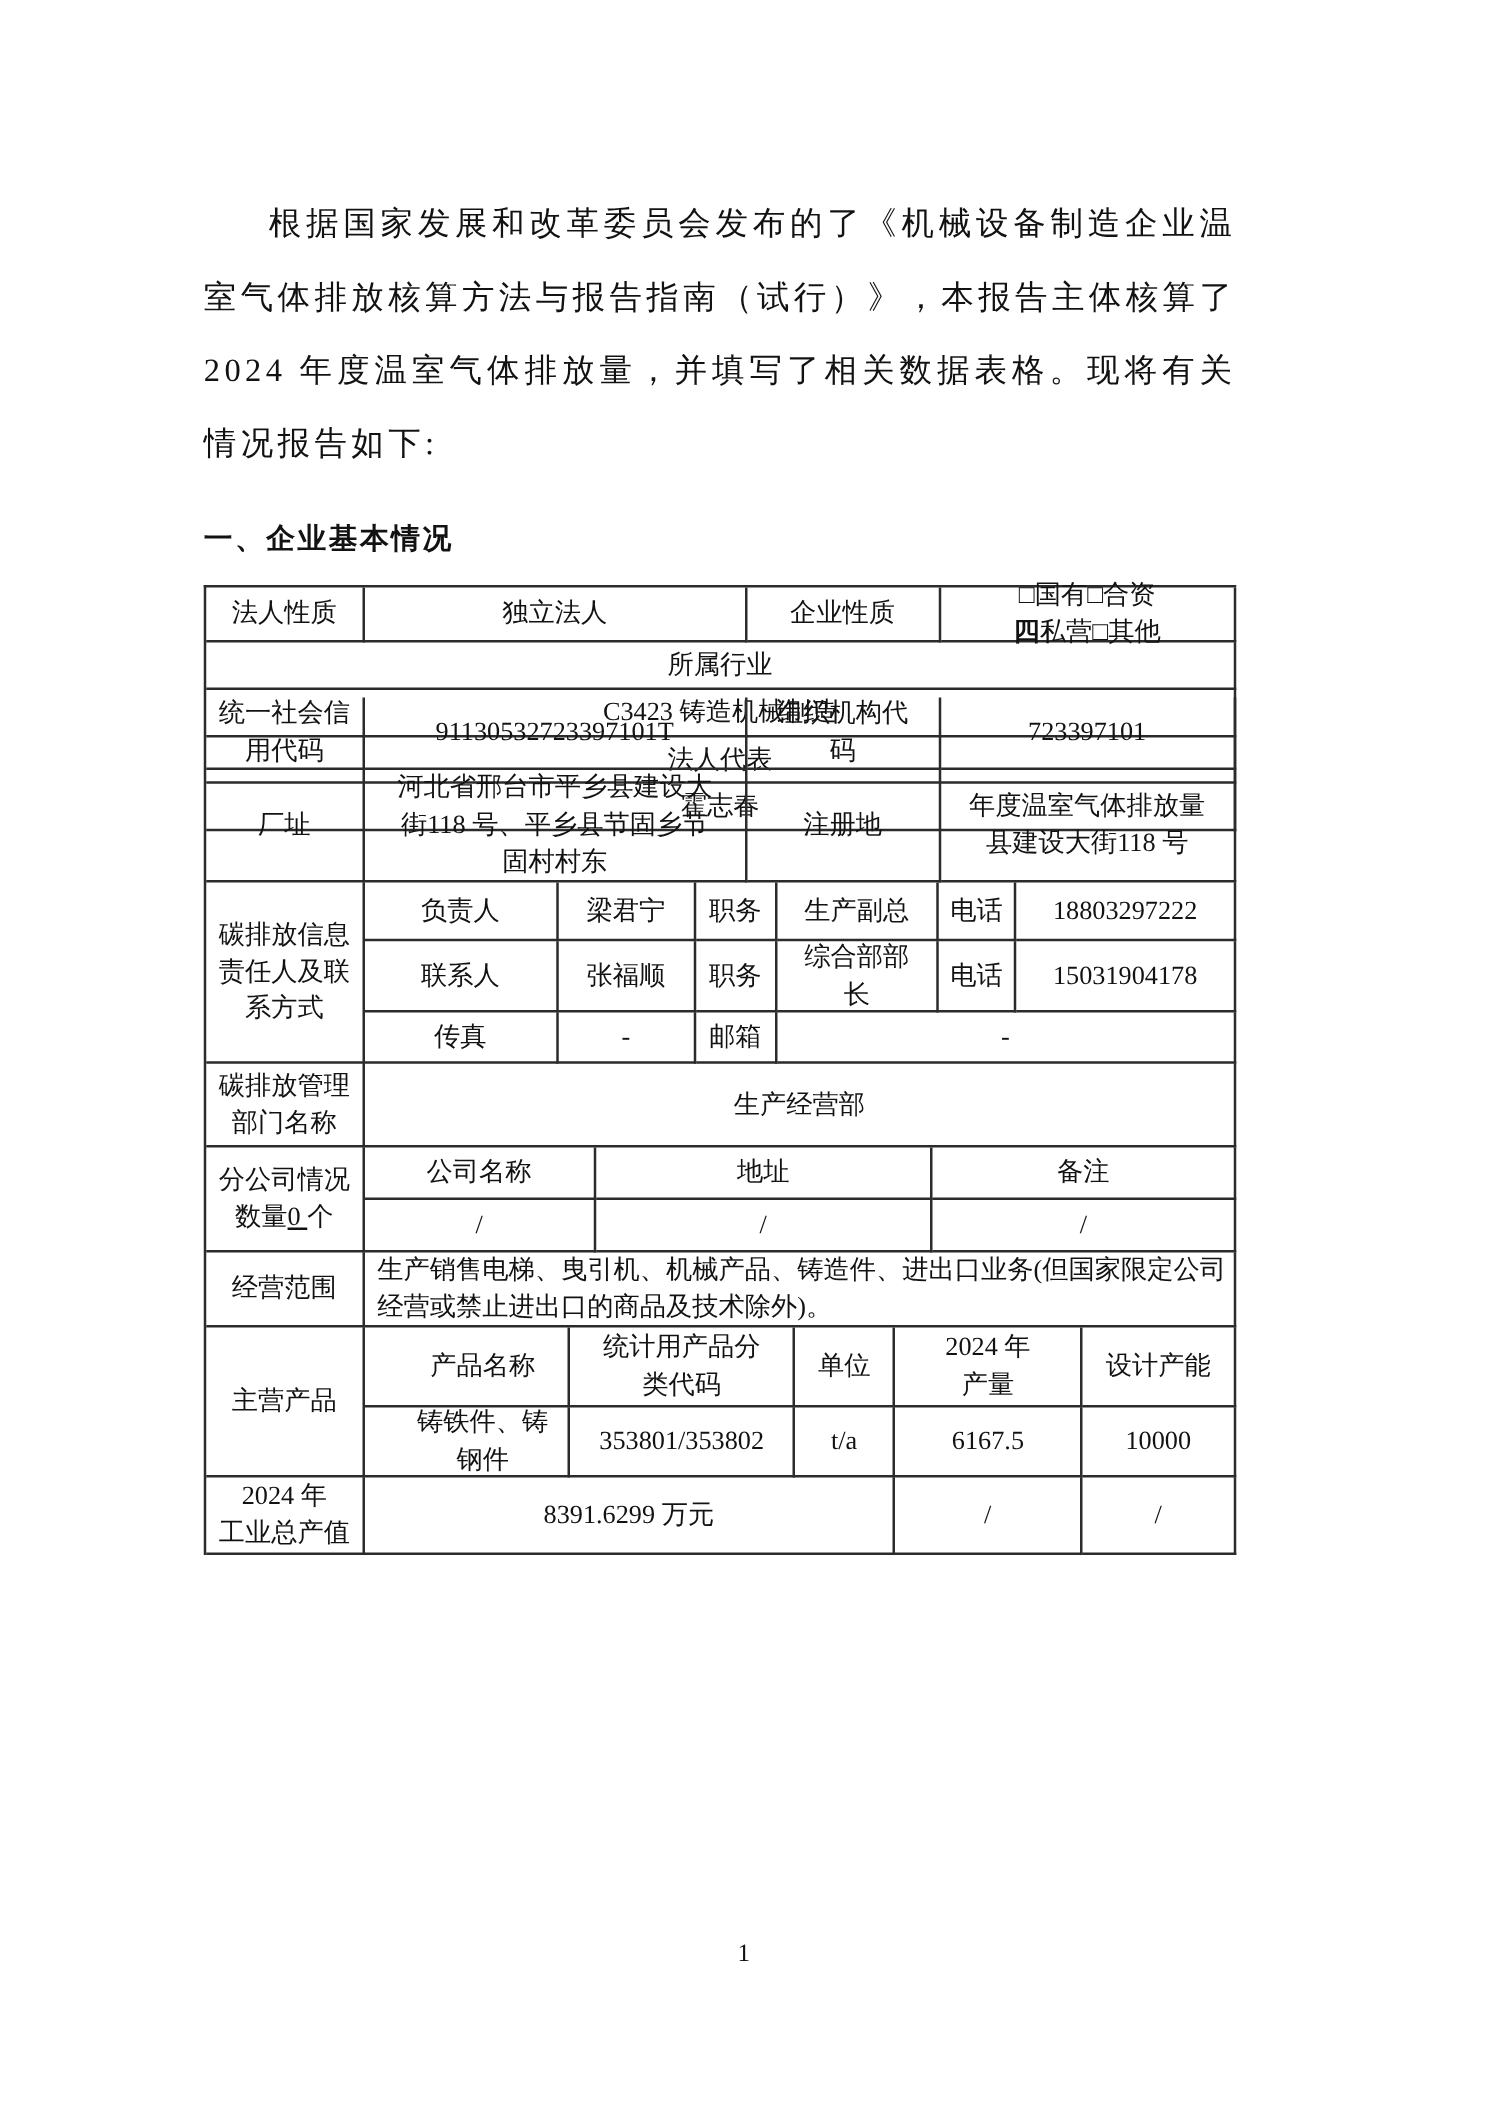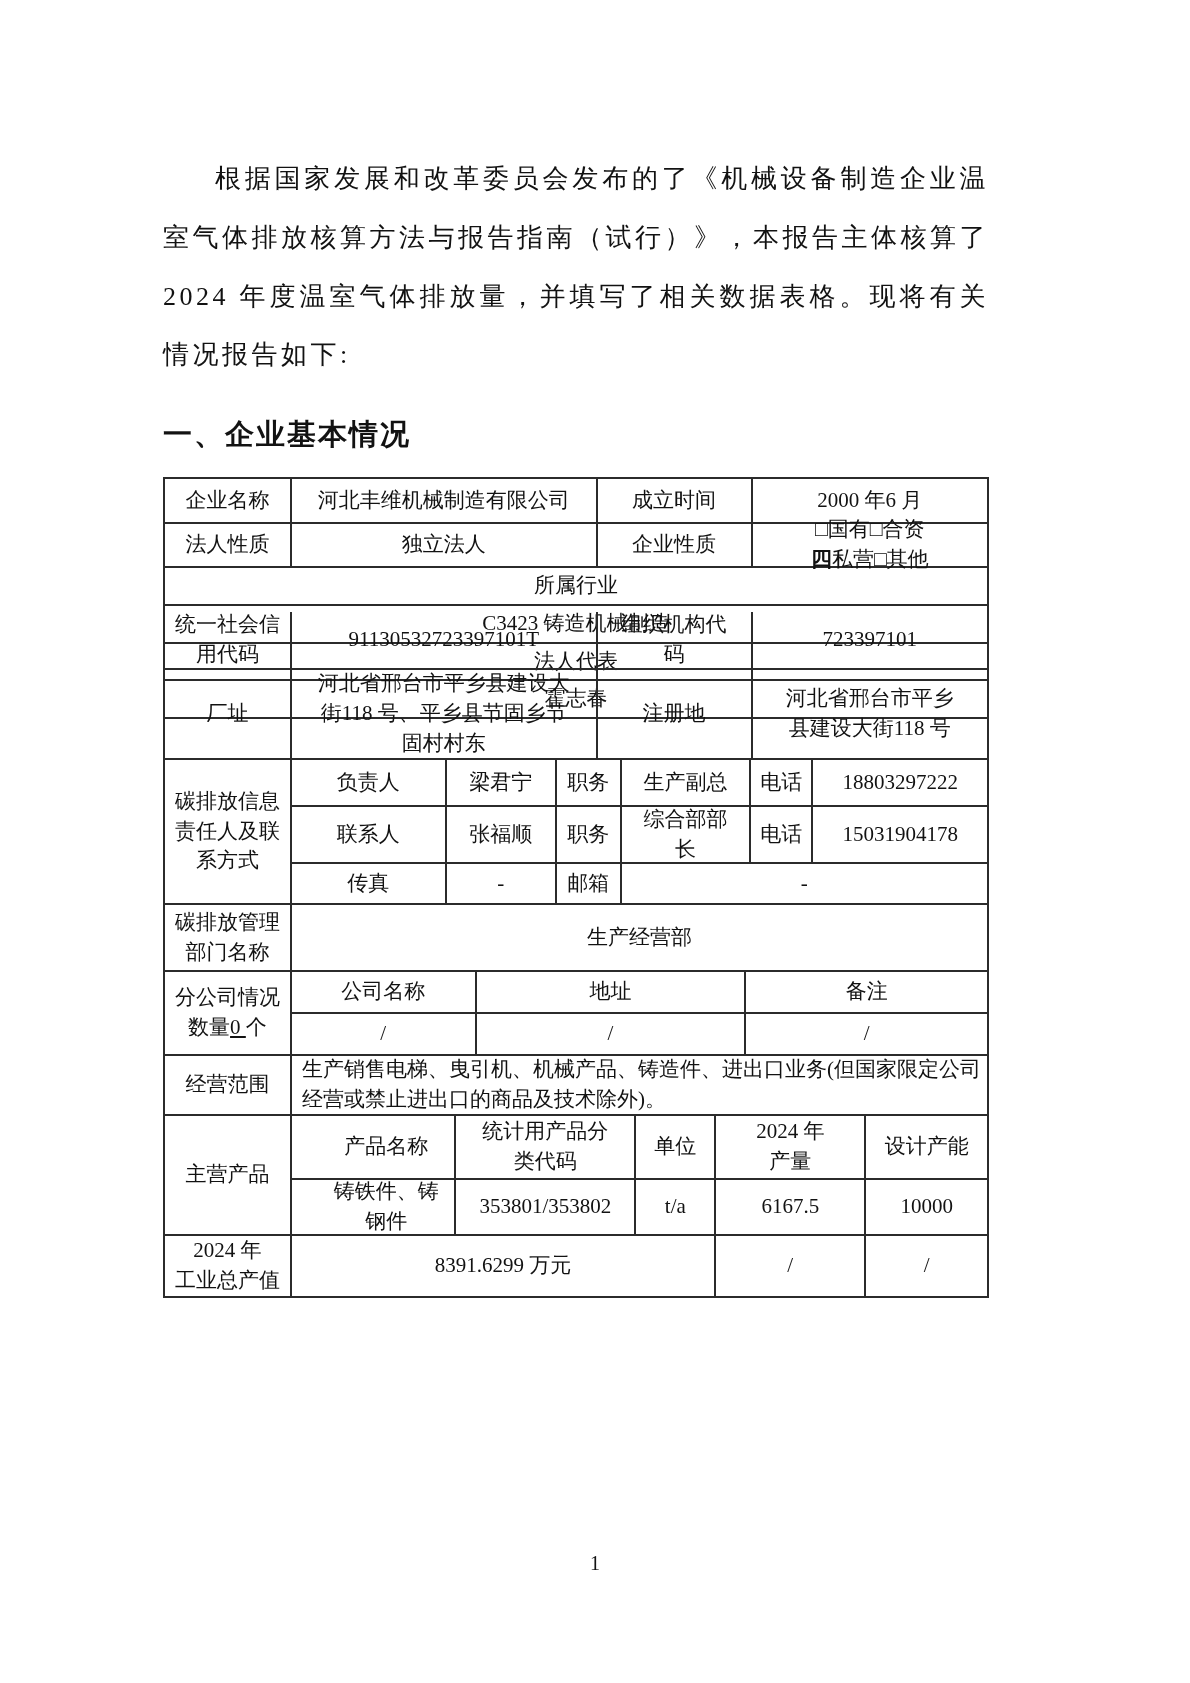--- a/index.html
+++ b/index.html
@@ -9,21 +9,21 @@
     overflow:hidden;
   }
   .content { position:absolute; left:163px; top:150px; width:826px; }
 
   .intro {
     margin:0; font-size:26px; line-height:2.26; text-align:justify;
     text-indent:2em; letter-spacing:3.5px;
   }
   .heading {
     font-family:Liberation Mono, monospace;
-    font-weight:bold; font-size:29px; letter-spacing:2px;
+    font-weight:bold; font-size:23px; letter-spacing:2px;
     margin:30px 0 22px 0;
   }
 
   .tbl { border-top:2px solid #2b2b2b; border-left:2px solid #2b2b2b; font-size:21px; }
   .trow { display:flex; }
   .cell {
     border-right:2px solid #2b2b2b; border-bottom:2px solid #2b2b2b;
     box-sizing:border-box; display:flex; flex-direction:column;
     align-items:center; justify-content:center; text-align:center;
     white-space:pre-line; padding:3px 6px; line-height:1.42;
@@ -80,26 +80,20 @@
 <body>
 
 <div class="content">
 
   <p class="intro">根据国家发展和改革委员会发布的了《机械设备制造企业温室气体排放核算方法与报告指南（试行）》，本报告主体核算了2024 年度温室气体排放量，并填写了相关数据表格。现将有关情况报告如下:</p>
 
   <div class="heading">一、企业基本情况</div>
 
   <div class="tbl">
 
-    <div class="trow h-r1">
-      <div class="cell w-label">企业名称</div>
-      <div class="cell w-v1">河北丰维机械制造有限公司</div>
-      <div class="cell w-l2">成立时间</div>
-      <div class="cell w-v2">2000 年6 月</div>
-    </div>
 
     <div class="trow h-r2">
       <div class="cell w-label">法人性质</div>
       <div class="cell w-v1">独立法人</div>
       <div class="cell w-l2">企业性质</div>
       <div class="cell w-v2">
         <span class="inline-line">□国有□合资</span>
         <span class="inline-line"><span class="mark-bold">四</span><span>私营□其他</span></span>
       </div>
     </div>
@@ -119,21 +113,21 @@
 码</div>
       <div class="cell w-v2">723397101</div>
     </div>
 
     <div class="trow h-r5">
       <div class="cell w-label">厂址</div>
       <div class="cell w-v1">河北省邢台市平乡县建设大
 街118 号、平乡县节固乡节
 固村村东</div>
       <div class="cell w-l2">注册地</div>
-      <div class="cell w-v2">河北省邢台市平乡
+      <div class="cell w-v2">年度温室气体排放量
 县建设大街118 号</div>
     </div>
 
     <div class="section">
       <div class="cell w-label">碳排放信息
 责任人及联
 系方式</div>
       <div class="sub">
         <div class="trow h-c1">
           <div class="cell cw-a">负责人</div>

